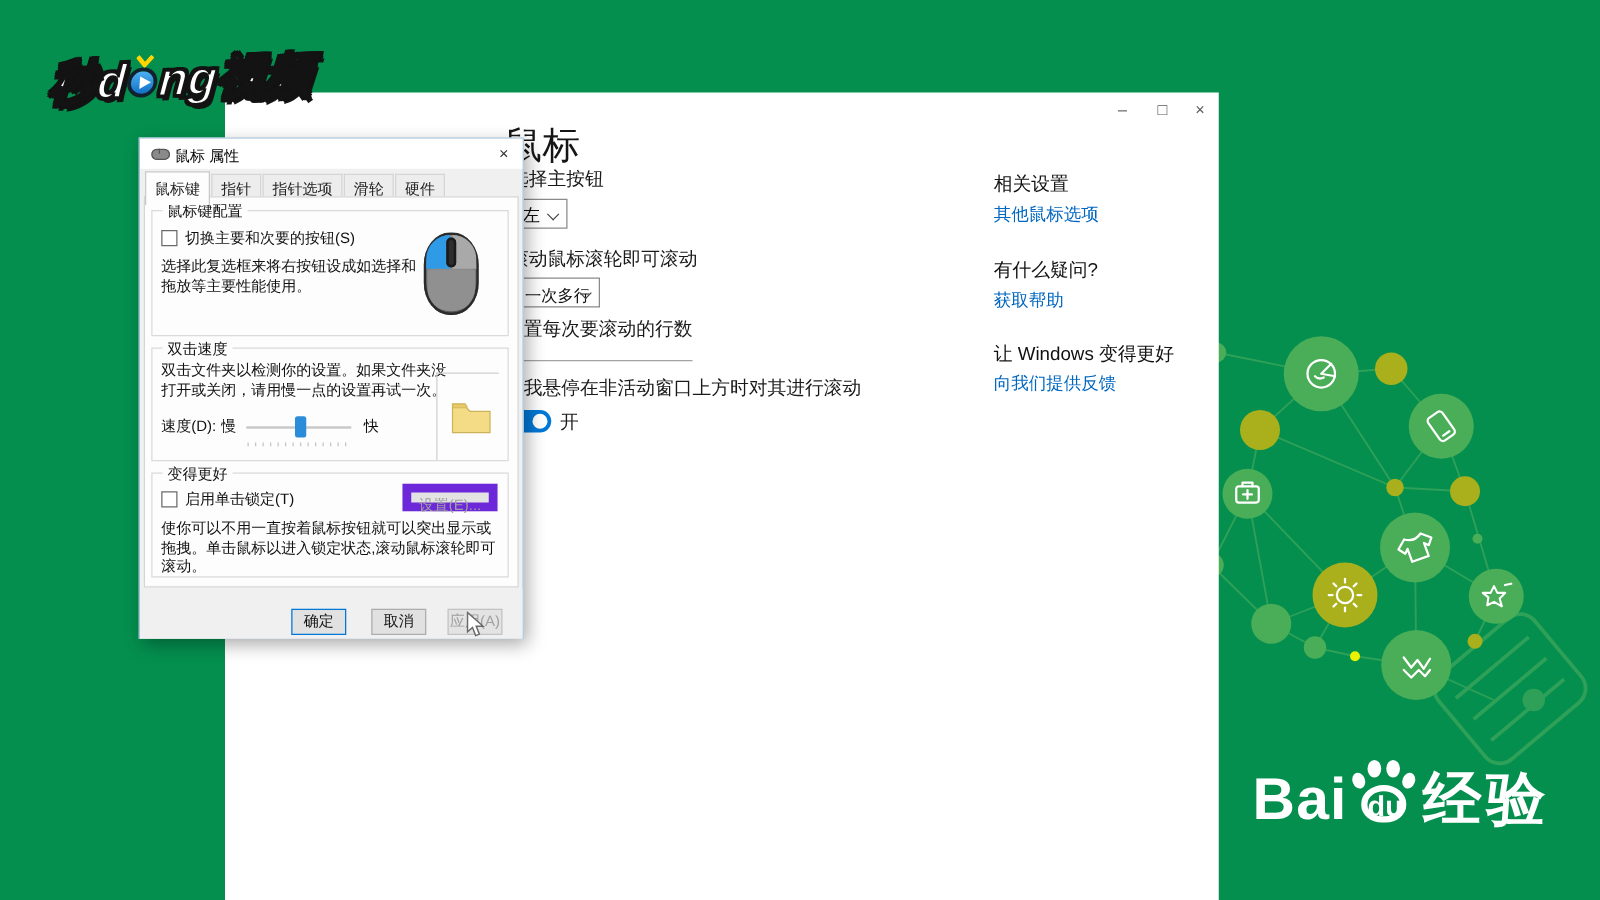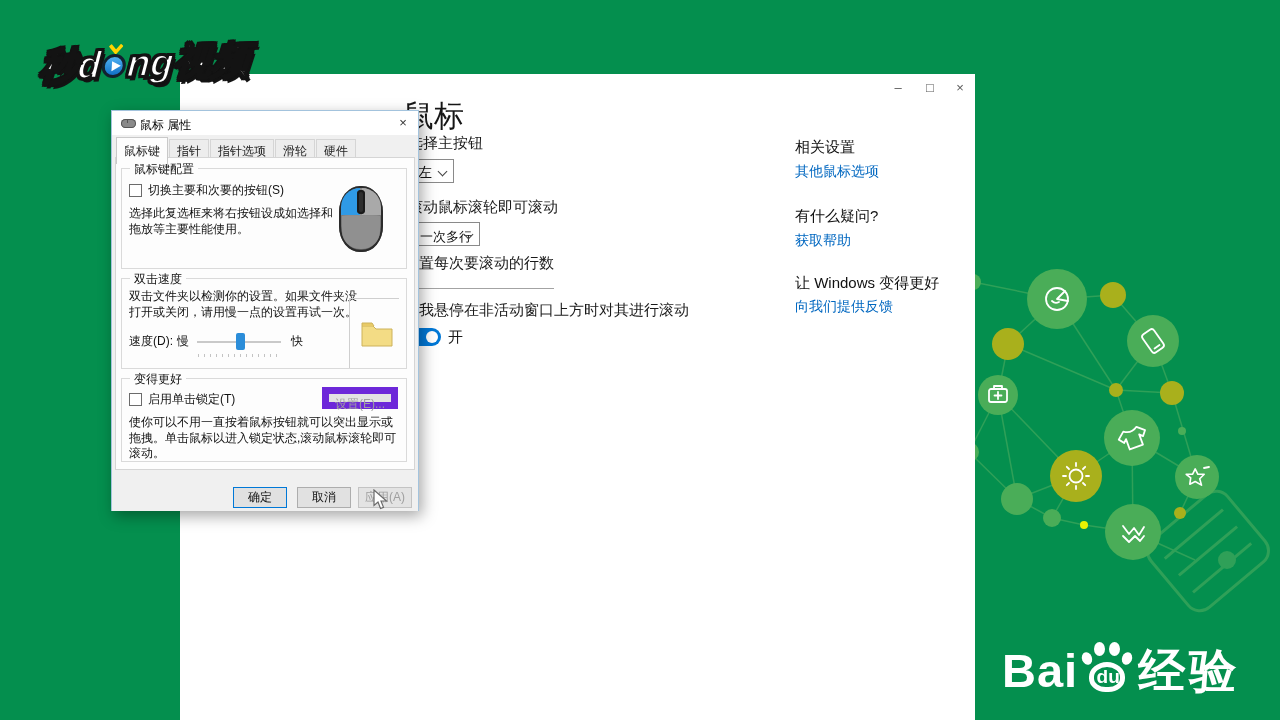--- a/index.html
+++ b/index.html
@@ -4,26 +4,26 @@
 <style>
   * { margin:0; padding:0; box-sizing:border-box; }
   html,body { width:1280px; height:720px; overflow:hidden; }
   body { font-family:"Liberation Sans","DejaVu Sans",sans-serif; }
   .stage { position:relative; width:1280px; height:720px; background:#048f4e; overflow:hidden; }
 
   
   .net { position:absolute; left:955px; top:255px; z-index:1; }
 
   
-  .baidu { position:absolute; left:1002px; top:612px; z-index:1; display:flex; align-items:center; color:#fff;margin-top:32px; }
+  .baidu { position:absolute; left:1002px; top:612px; z-index:1; display:flex; align-items:flex-start; color:#fff; }
   .baidu .word { font-size:47px; font-weight:bold; letter-spacing:1px; line-height:54px; }
   .paw { position:relative; width:56px; height:56px; margin:-6px 2px 0 2px; }
   .paw .toe { position:absolute; background:#fff; border-radius:50%; }
   .paw .pad { position:absolute; left:9px; top:22px; width:36px; height:30px; border:5px solid #fff; border-radius:50% 50% 46% 46%; }
-  .paw .du { position:absolute; left:0; right:0; top:26px; text-align:center; font-size:19px; font-weight:bold; color:#fff; }
+  .paw .du { position:absolute; left:0; right:0; top:26px; text-align:center; font-size:23px; font-weight:bold; color:#fff; }
   .tagline { position:absolute; left:1003px; top:678px; z-index:1; color:#fff; font-size:21px; letter-spacing:5px; }
 
   
   .win { position:absolute; left:180px; top:74px; width:795px; height:646px; background:#fff; z-index:2; color:#1a1a1a; }
   .winctl { position:absolute; top:2px; width:24px; height:24px; text-align:center; line-height:24px; color:#5a5a5a; font-size:13px; cursor:default; }
   .page-title { position:absolute; left:224px; top:22px; font-size:30px; font-weight:400; color:#151515; }
   .slabel { position:absolute; font-size:15px; color:#1a1a1a; white-space:nowrap; }
   .sselect { position:absolute; background:#fff; border:1px solid #8a8a8a; height:24px; font-size:14px; color:#111; }
   .sselect .val { position:absolute; left:9px; top:4px; white-space:nowrap; }
   .chev { position:absolute; right:7px; top:8px; width:7px; height:7px; border-right:1.5px solid #444; border-bottom:1.5px solid #444; transform:rotate(45deg); }
@@ -59,21 +59,21 @@
   .mgfx .wheel { position:absolute; left:18px; top:4px; width:8px; height:24px; background:#2e2e2e; border-radius:4px; box-shadow:inset 0 0 0 2px #1a1a1a; }
   .mgfx .body { position:absolute; left:3px; top:30px; right:3px; bottom:3px; background:#909090; border-radius:0 0 18px 18px; }
   
   .track { position:absolute; height:2px; background:#c9c9c9; }
   .thumb { position:absolute; width:9px; height:17px; background:#2b8dd9; border-radius:2px; cursor:pointer; }
   .ticks { position:absolute; display:flex; gap:5px; }
   .ticks i { width:1px; height:3px; background:#c3c3c3; }
   .folderbox { position:absolute; border-left:1px solid #cfcfcf; border-top:1px solid #cfcfcf; }
   .setbtn { position:absolute; width:76px; height:22px; background:#e3e3e3; border:7px solid #6d28d9; color:#9f9f9f; text-align:center; line-height:20px; font-size:12px; }
   .dlg-footer { position:absolute; left:0; top:360px; width:306px; height:40px; background:#f0f0f0; }
-  .dbtn { position:absolute; top:16px; width:54px; height:21px; background:#e1e1e1; border:1px solid #adadad; font-size:12px; text-align:center; line-height:19px; cursor:pointer; }
+  .dbtn { position:absolute; top:16px; width:44px; height:21px; background:#e1e1e1; border:1px solid #adadad; font-size:12px; text-align:center; line-height:19px; cursor:pointer; }
   .dbtn.default { border-color:#0078d7; }
   .dbtn.disabled { background:#e3e3e3; border-color:#c3c3c3; color:#9f9f9f; cursor:default; }
 
   
   .vlogo { position:absolute; left:40px; top:38px; z-index:8; transform:skewX(-6deg) rotate(-2deg);
            font-size:38px; font-weight:900; font-style:italic; color:#fff; white-space:nowrap;
            -webkit-text-stroke:2px #131313;
            text-shadow:2px 0 #131313,-2px 0 #131313,0 2px #131313,0 -2px #131313,
                        2px 2px #131313,-2px 2px #131313,2px -2px #131313,-2px -2px #131313,3px 4px 0 #131313; }
   .vlogo .play { position:relative; display:inline-block; width:24px; height:24px; margin:0 1px; top:1px;

